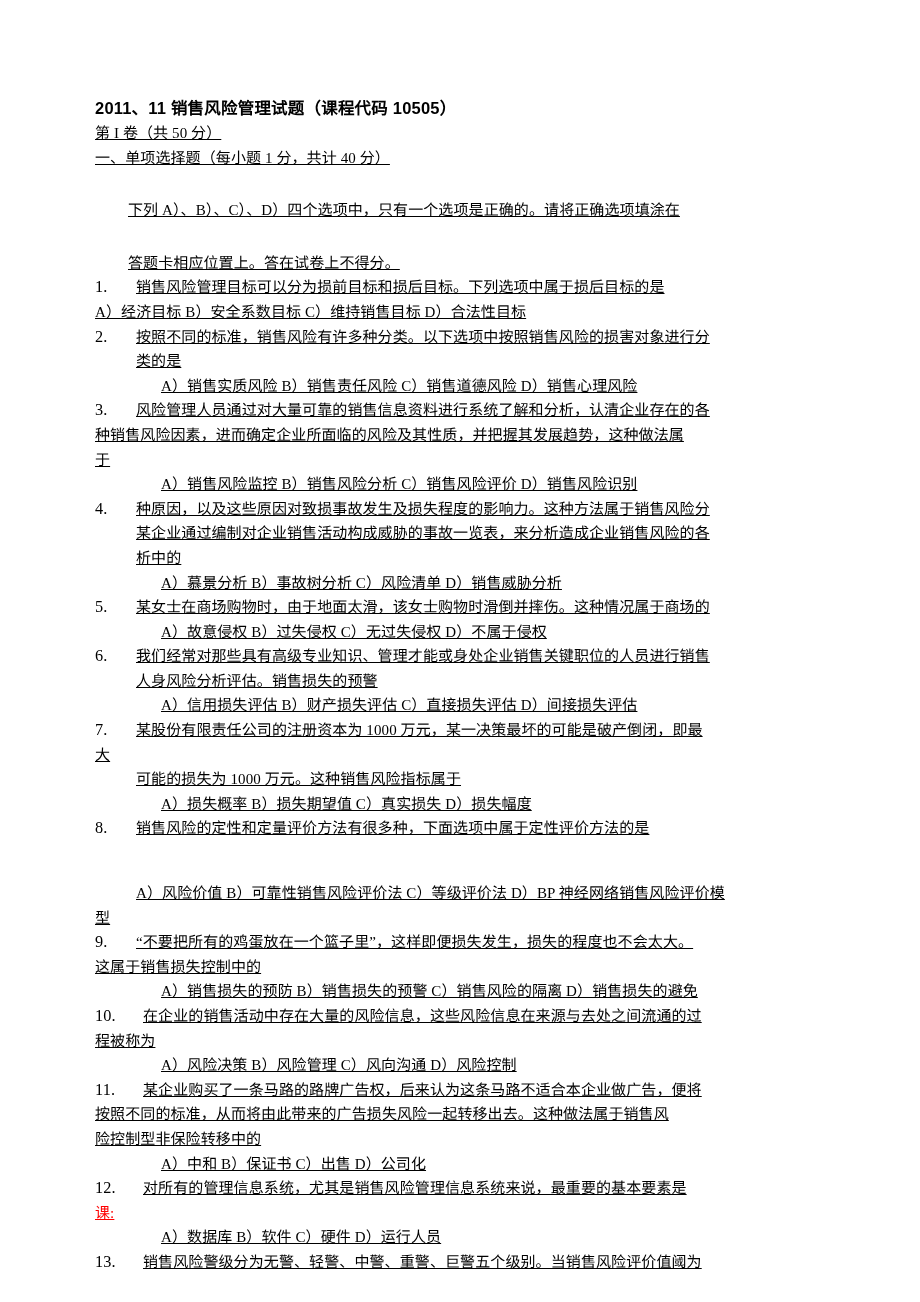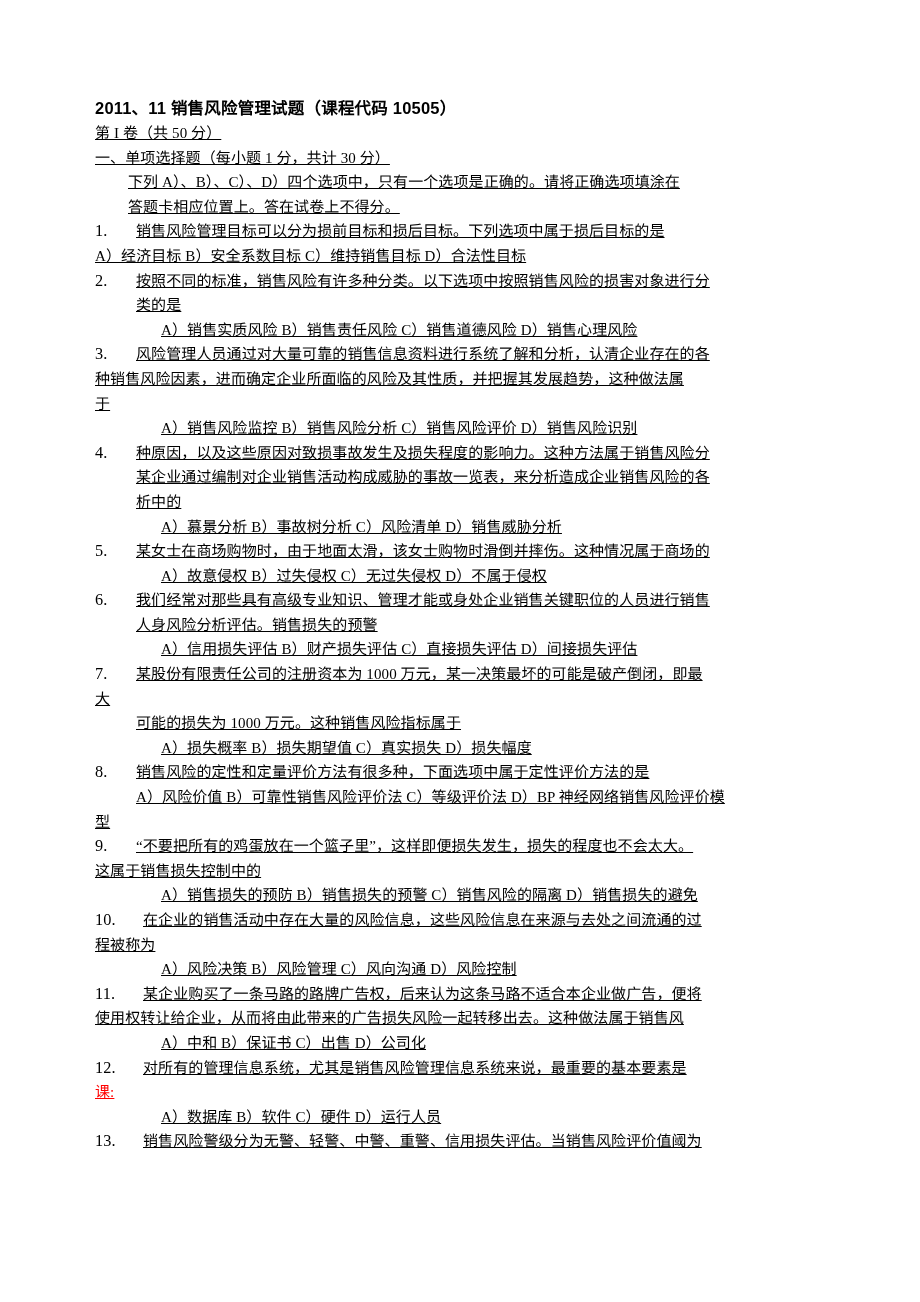--- a/index.html
+++ b/index.html
@@ -44,22 +44,22 @@
     margin: 0;
     text-align: justify;
     text-justify: inter-ideograph;
     word-break: break-all;
     letter-spacing: 0.1px;
     text-decoration: underline;
   }
 
   
   .ind-0  { text-indent: 0;     padding-left: 0;    }
-  .ind-1  { text-indent: 0;     padding-left: 33px; }  
-  .ind-2  { text-indent: 0;     padding-left: 41px; }  
+  .ind-1  { text-indent: 0;     padding-left: 33px; margin-top: 28px; }  
+  .ind-2  { text-indent: 0;     padding-left: 41px; margin-top: 40px; }  
   .ind-3  { text-indent: 0;     padding-left: 66px; }
 
   
   .qrow {
     display: flex;
     align-items: flex-start;
   }
   .qnum {
     flex: 0 0 auto;
     width: 41px;
@@ -83,21 +83,21 @@
 </style>
 </head>
 <body>
 
 <div id="page">
 
   <p class="doc-title">2011、11 销售风险管理试题（课程代码 10505）</p>
 
   <p class="line ind-0">第 I 卷（共 50 分）</p>
 
-  <p class="line ind-0">一、单项选择题（每小题 1 分，共计 30 分）</p>
+  <p class="line ind-0">一、单项选择题（每小题 1 分，共计 40 分）</p>
 
   <p class="line ind-1">下列 A）、B）、C）、D）四个选项中，只有一个选项是正确的。请将正确选项填涂在</p>
   <p class="line ind-1">答题卡相应位置上。答在试卷上不得分。</p>
 
   <div class="qrow">
     <span class="qnum">1.</span>
     <div class="qbody">
       <p class="line ind-0">销售风险管理目标可以分为损前目标和损后目标。下列选项中属于损后目标的是</p>
     </div>
   </div>
@@ -183,34 +183,35 @@
       <p class="line ind-0">在企业的销售活动中存在大量的风险信息，这些风险信息在来源与去处之间流通的过</p>
       <p class="line ind-0 outdent wide">程被称为</p>
     </div>
   </div>
   <p class="line ind-3">A）风险决策 B）风险管理 C）风向沟通 D）风险控制</p>
 
   <div class="qrow">
     <span class="qnum wide">11.</span>
     <div class="qbody">
       <p class="line ind-0">某企业购买了一条马路的路牌广告权，后来认为这条马路不适合本企业做广告，便将</p>
-      <p class="line ind-0 outdent wide">使用权转让给企业，从而将由此带来的广告损失风险一起转移出去。这种做法属于销售风</p>
+      <p class="line ind-0 outdent wide">按照不同的标准，从而将由此带来的广告损失风险一起转移出去。这种做法属于销售风</p>
+      <p class="line ind-0 outdent wide">险控制型非保险转移中的</p>
     </div>
   </div>
   <p class="line ind-3">A）中和 B）保证书 C）出售 D）公司化</p>
 
   <div class="qrow">
     <span class="qnum wide">12.</span>
     <div class="qbody">
       <p class="line ind-0">对所有的管理信息系统，尤其是销售风险管理信息系统来说，最重要的基本要素是</p>
     </div>
   </div>
   <p class="line ind-0 red">课:</p>
   <p class="line ind-3">A）数据库 B）软件 C）硬件 D）运行人员</p>
 
   <div class="qrow">
     <span class="qnum wide">13.</span>
     <div class="qbody">
-      <p class="line ind-0">销售风险警级分为无警、轻警、中警、重警、信用损失评估。当销售风险评价值阈为</p>
+      <p class="line ind-0">销售风险警级分为无警、轻警、中警、重警、巨警五个级别。当销售风险评价值阈为</p>
     </div>
   </div>
 
 </div>
 
 </body></html>

